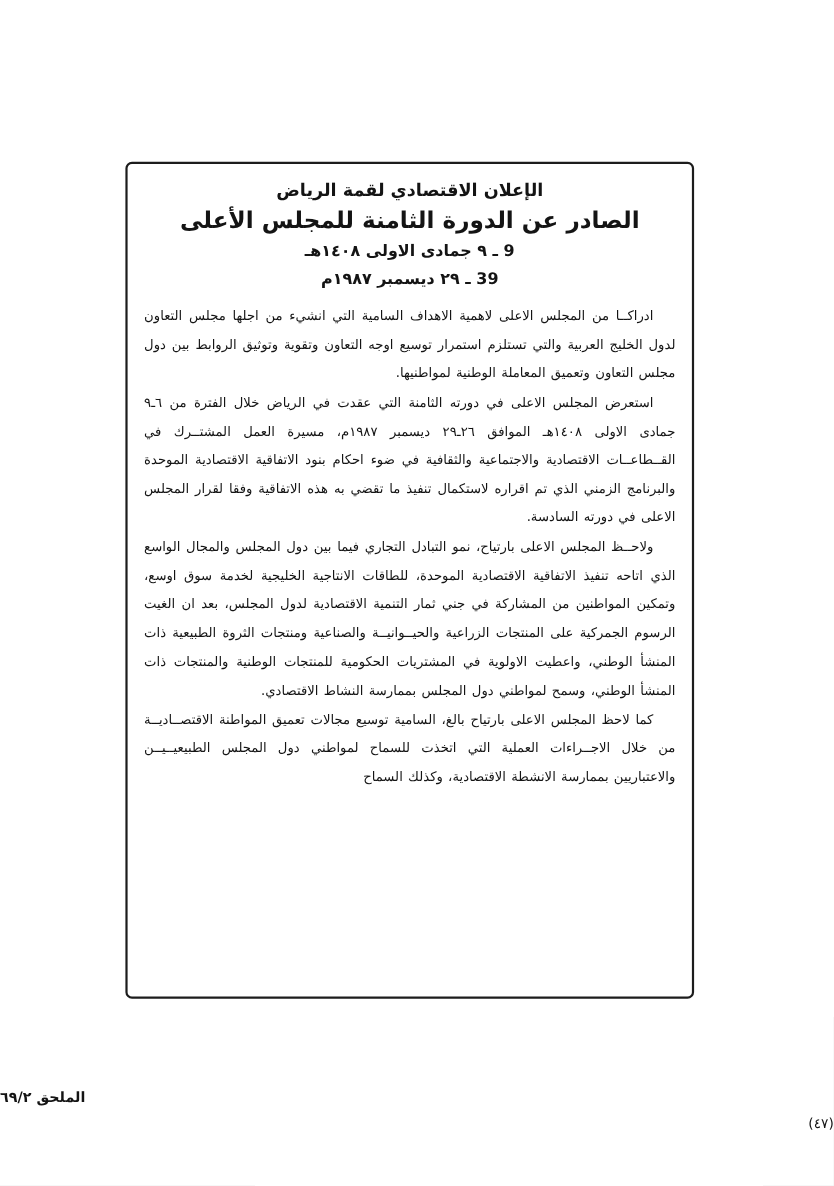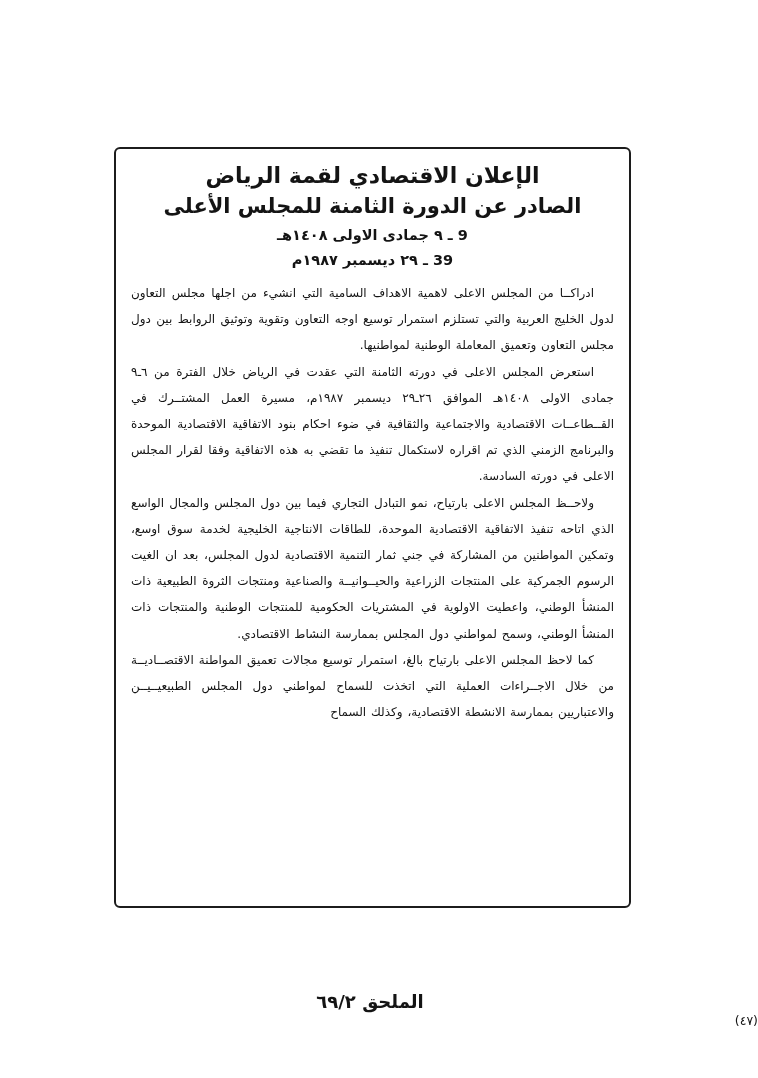--- a/index.html
+++ b/index.html
@@ -27,21 +27,21 @@
     border-radius: 6px;
     box-sizing: border-box;
     padding: 10px 15px 0 15px;
     direction: rtl;
     overflow: hidden;
     background: #ffffff;
   }
   .doc-title {
     text-align: center;
     font-weight: bold;
-    font-size: 22px;
+    font-size: 16px;
     letter-spacing: 0.5px;
     margin: 4px 0 0 0;
   }
   .doc-subtitle {
     text-align: center;
     font-weight: bold;
     font-size: 21px;
     margin: 6px 0 0 0;
   }
   .doc-date {
@@ -61,23 +61,23 @@
     text-align: justify;
     text-align-last: right;
     text-indent: 20px;
     word-spacing: 1px;
   }
   .footer-appendix {
     position: absolute;
     top: 991px;
     left: 0;
     width: 740px;
-    text-align: center;
+    text-align: left;
     font-weight: bold;
-    font-size: 18px;
+    font-size: 13px;
     direction: rtl;
   }
   .footer-page {
     position: absolute;
     top: 1013px;
     left: 0;
     width: 758px;
     text-align: right;
     font-size: 12.5px;
     direction: rtl;
@@ -95,21 +95,21 @@
     <div class="doc-subtitle">الصادر عن الدورة الثامنة للمجلس الأعلى</div>
 
     <div class="doc-date">9 ـ ٩ جمادى الاولى ١٤٠٨هـ</div>
 
     <div class="doc-date">39 ـ ٢٩ ديسمبر ١٩٨٧م</div>
 
     <div class="doc-body">
       <p>ادراكــا من المجلس الاعلى لاهمية الاهداف السامية التي انشيء من اجلها مجلس التعاون لدول الخليج العربية والتي تستلزم استمرار توسيع اوجه التعاون وتقوية وتوثيق الروابط بين دول مجلس التعاون وتعميق المعاملة الوطنية لمواطنيها.</p>
       <p>استعرض المجلس الاعلى في دورته الثامنة التي عقدت في الرياض خلال الفترة من ٦ـ٩ جمادى الاولى ١٤٠٨هـ الموافق ٢٦ـ٢٩ ديسمبر ١٩٨٧م، مسيرة العمل المشتــرك في القــطاعــات الاقتصادية والاجتماعية والثقافية في ضوء احكام بنود الاتفاقية الاقتصادية الموحدة والبرنامج الزمني الذي تم اقراره لاستكمال تنفيذ ما تقضي به هذه الاتفاقية وفقا لقرار المجلس الاعلى في دورته السادسة.</p>
       <p>ولاحــظ المجلس الاعلى بارتياح، نمو التبادل التجاري فيما بين دول المجلس والمجال الواسع الذي اتاحه تنفيذ الاتفاقية الاقتصادية الموحدة، للطاقات الانتاجية الخليجية لخدمة سوق اوسع، وتمكين المواطنين من المشاركة في جني ثمار التنمية الاقتصادية لدول المجلس، بعد ان الغيت الرسوم الجمركية على المنتجات الزراعية والحيــوانيــة والصناعية ومنتجات الثروة الطبيعية ذات المنشأ الوطني، واعطيت الاولوية في المشتريات الحكومية للمنتجات الوطنية والمنتجات ذات المنشأ الوطني، وسمح لمواطني دول المجلس بممارسة النشاط الاقتصادي.</p>
-      <p>كما لاحظ المجلس الاعلى بارتياح بالغ، استمرار توسيع مجالات تعميق المواطنة الاقتصــاديــة من خلال الاجــراءات العملية التي اتخذت للسماح لمواطني دول المجلس الطبيعيــيــن والاعتباريين بممارسة الانشطة الاقتصادية، وكذلك السماح</p>
+      <p>كما لاحظ المجلس الاعلى بارتياح بالغ، السامية توسيع مجالات تعميق المواطنة الاقتصــاديــة من خلال الاجــراءات العملية التي اتخذت للسماح لمواطني دول المجلس الطبيعيــيــن والاعتباريين بممارسة الانشطة الاقتصادية، وكذلك السماح</p>
     </div>
 
   </div>
 
   <div class="footer-appendix">الملحق ٦٩/٢</div>
 
   <div class="footer-page">(٤٧)</div>
 
 </div>
 

